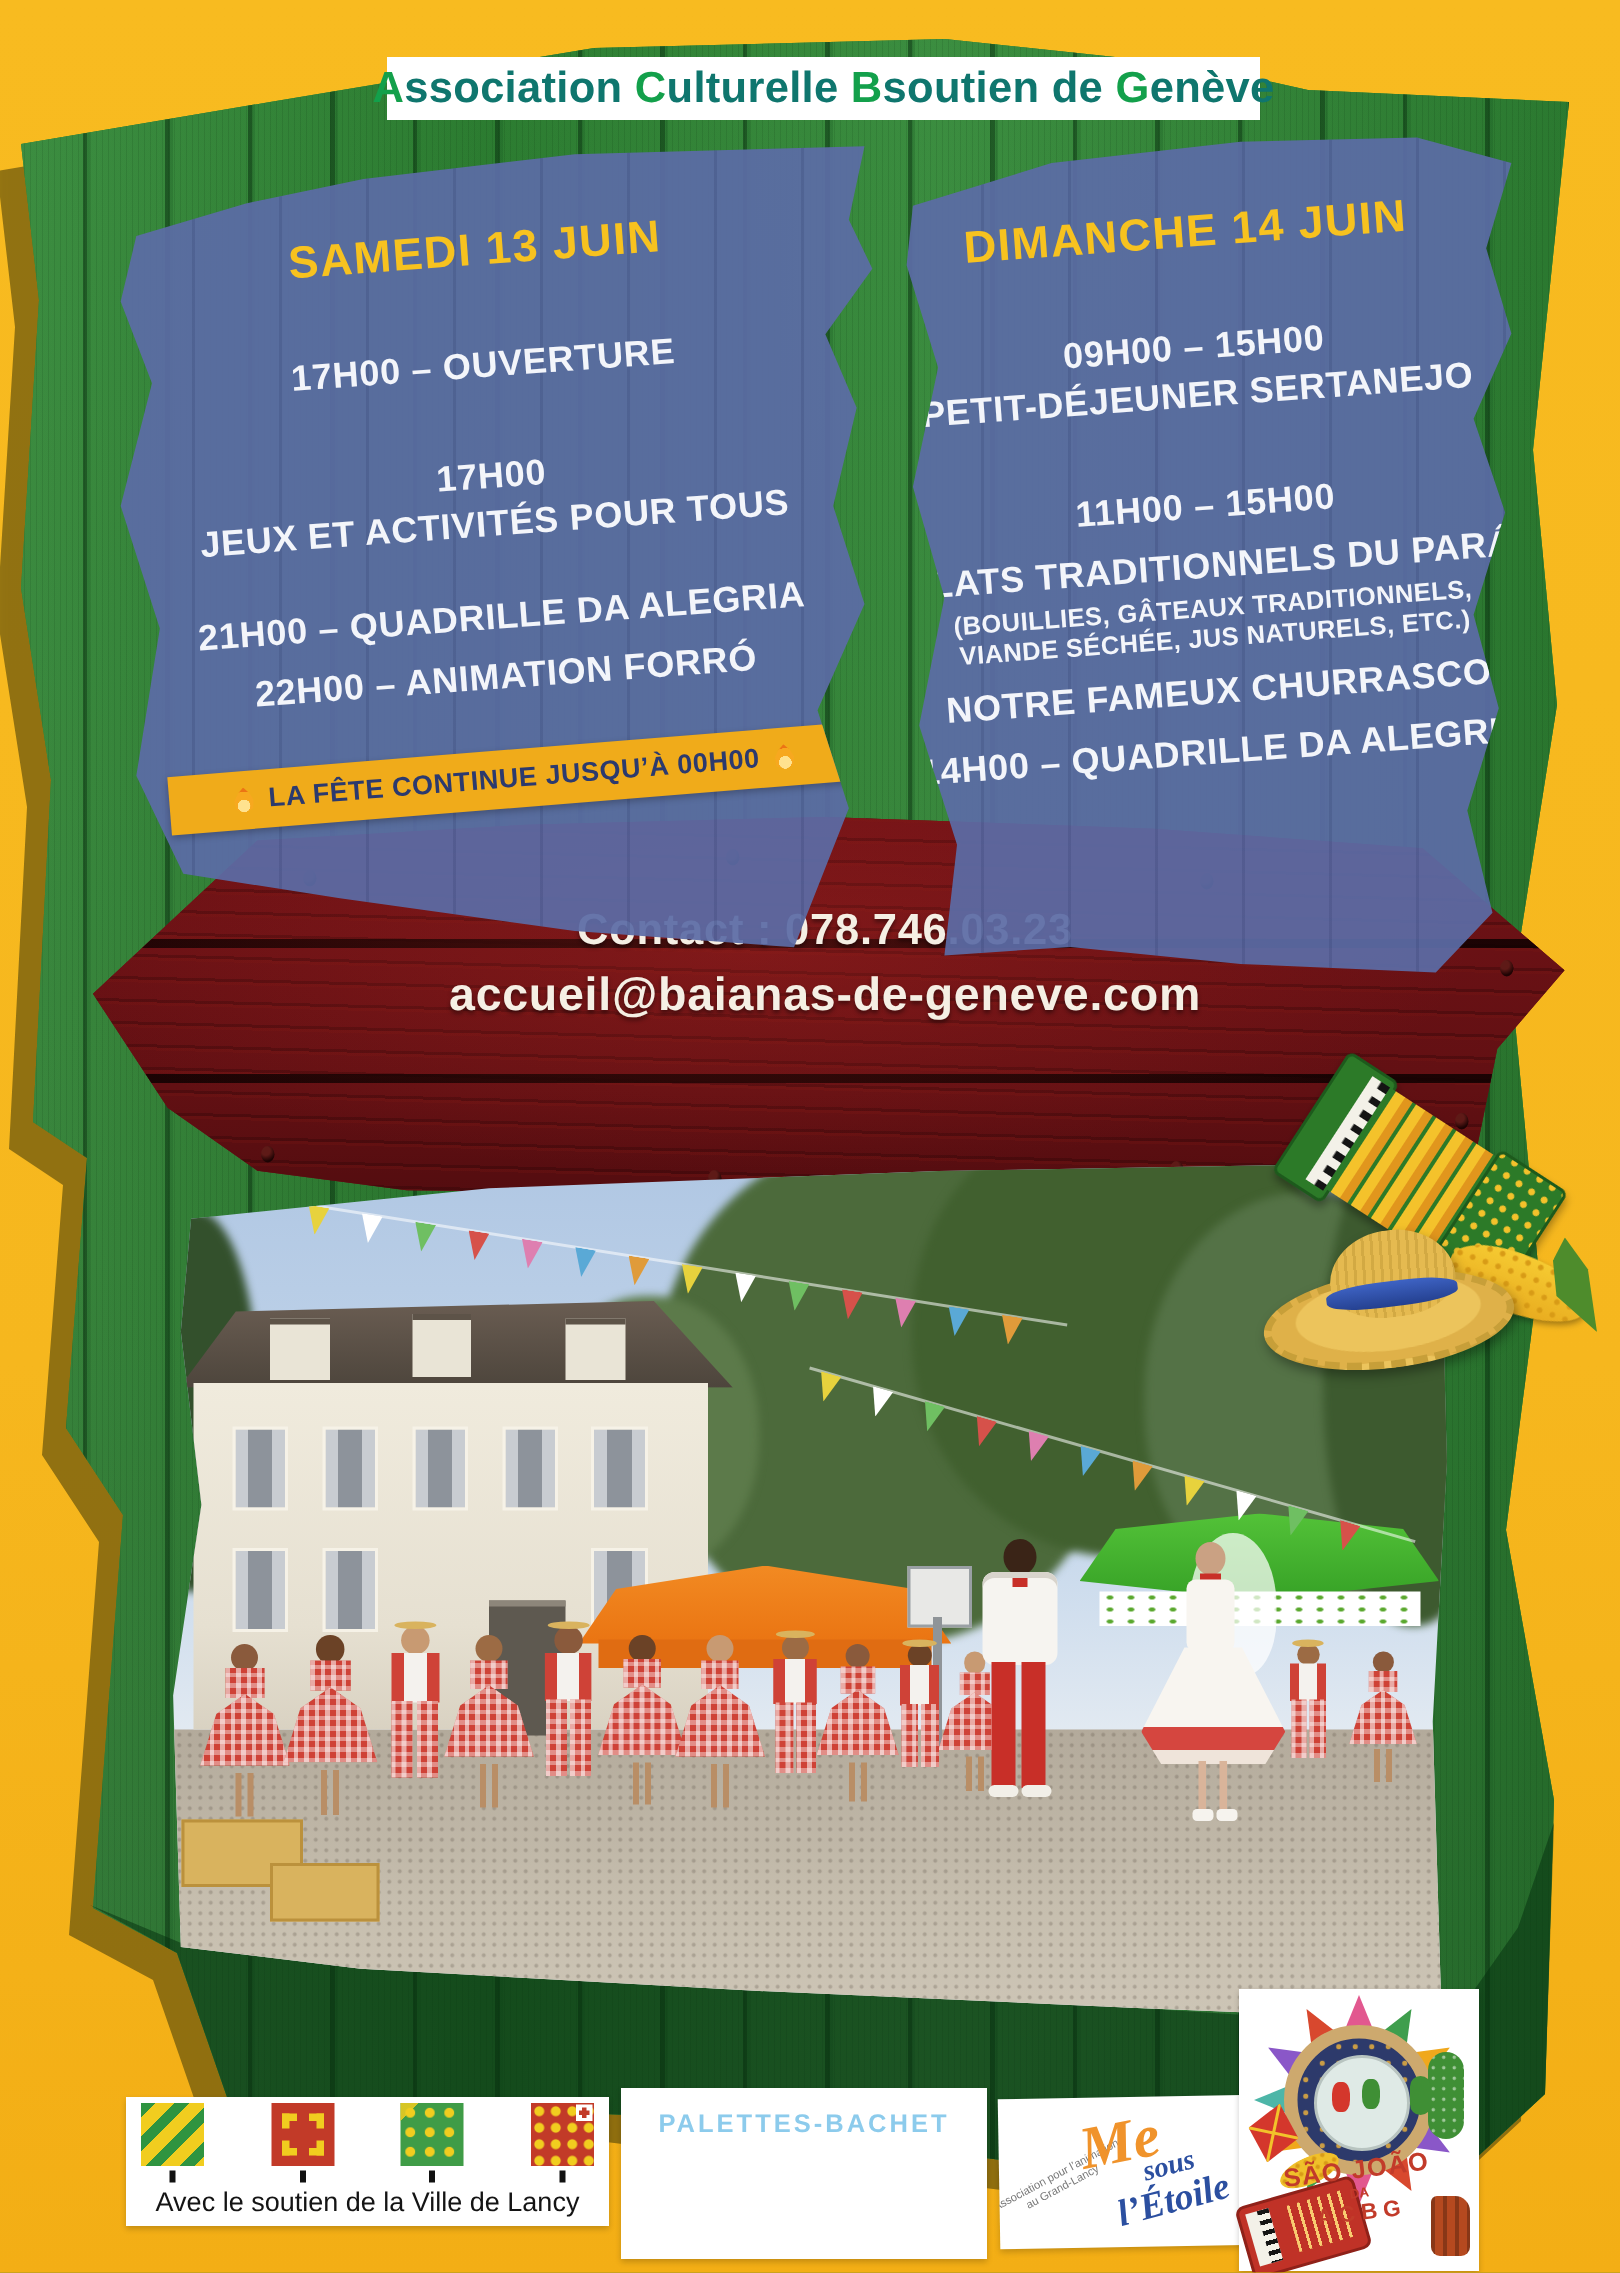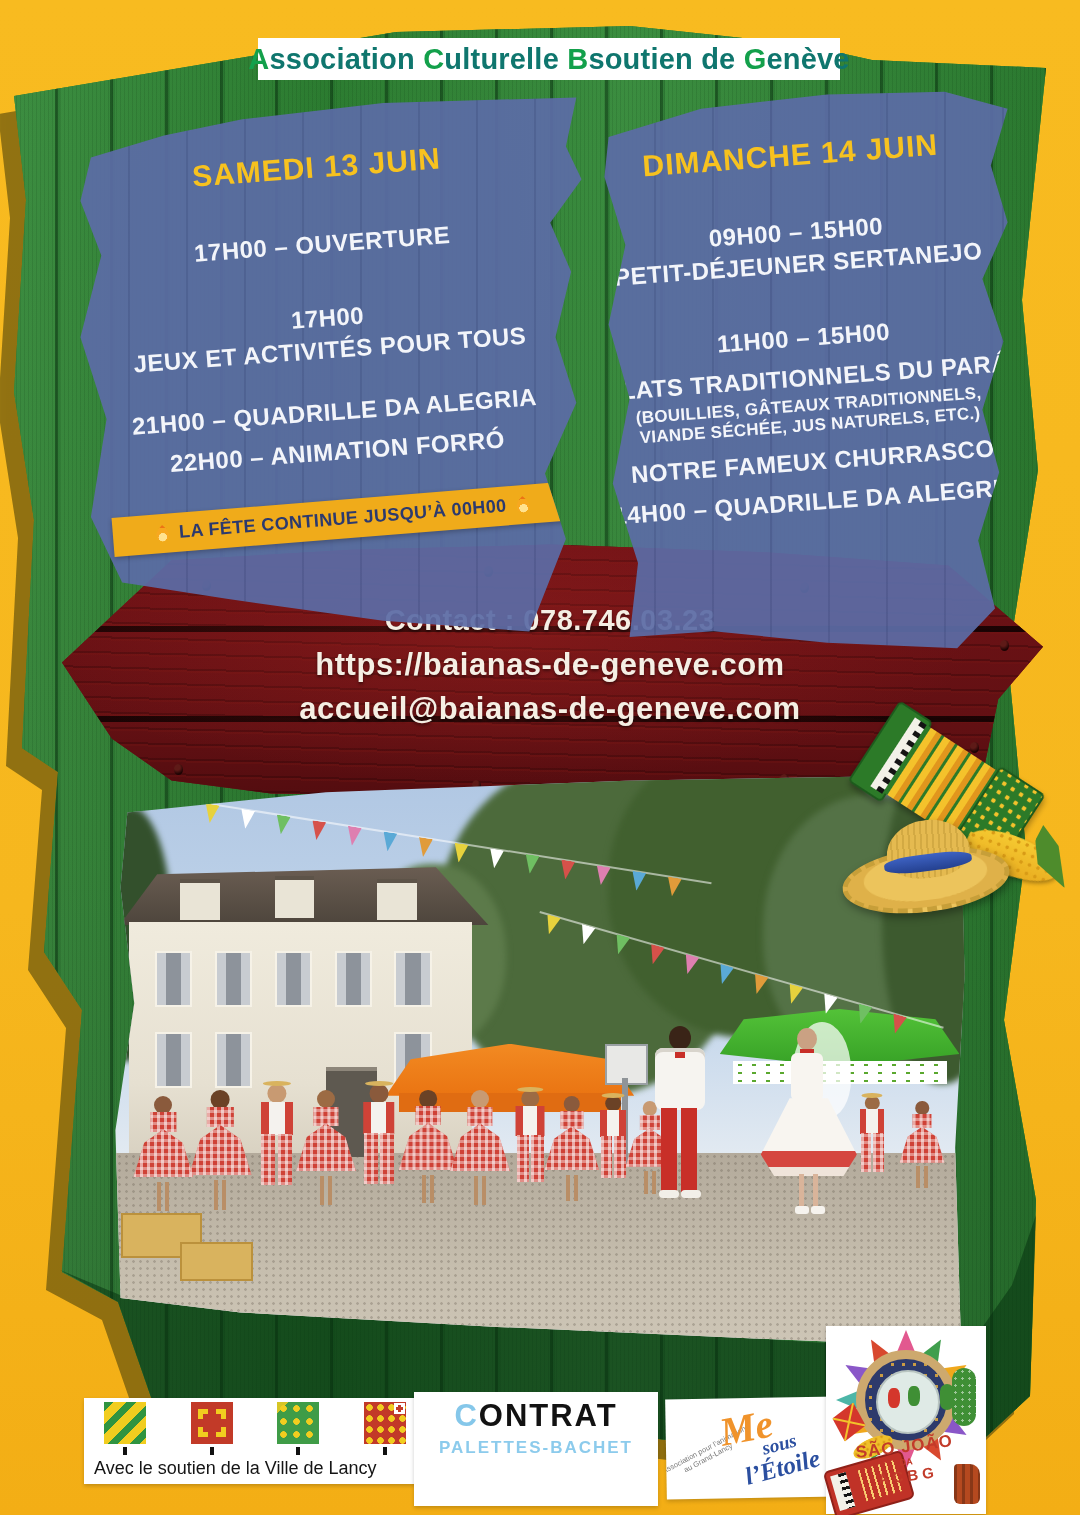--- a/index.html
+++ b/index.html
@@ -138,21 +138,21 @@
     transform:rotate(-7deg);border-radius:40%;}
   .corn{position:absolute;left:128px;top:94px;width:96px;height:40px;transform:rotate(20deg);
     border-radius:50% 60% 60% 50%/50% 50% 50% 50%;
     background-image:radial-gradient(#d89b16 1.6px, rgba(0,0,0,0) 2.2px),linear-gradient(180deg,#f6cb32,#e8ab1f);
     background-size:9px 9px,100% 100%;filter:drop-shadow(1px 2px 2px rgba(0,0,0,.35));}
   .corn-leaf{position:absolute;left:196px;top:86px;width:40px;height:56px;background:#4e8c2c;
     clip-path:polygon(10% 0,60% 30%,100% 100%,20% 70%,0 30%);transform:rotate(14deg);}
 
   
   .logo-box{position:absolute;background:#fff;z-index:11;box-shadow:0 2px 4px rgba(0,0,0,.2);}
-  .lancy{left:84px;top:1398px;width:322px;height:86px;padding-left:10px;}
+  .lancy{left:84px;top:1398px;width:322px;height:86px;text-align:center;}
   .lancy-row{display:flex;justify-content:space-between;padding:4px 10px 0;}
   .emb{width:42px;height:42px;position:relative;}
   .emb .tick{position:absolute;left:50%;bottom:-11px;width:4px;height:8px;background:#111;transform:translateX(-50%);}
   .emb1{background:repeating-linear-gradient(135deg,#2f9440 0 7px,#f1cd1f 7px 16px);}
   .emb2{background:#c23a28;border:0;}
   .emb2::after{content:"";position:absolute;inset:7px;border:5px dashed #f1cd1f;}
   .emb3{background-color:#3f9c47;background-image:radial-gradient(#f1cd1f 3px, rgba(0,0,0,0) 3.6px),
         linear-gradient(135deg, rgba(241,205,31,.85) 0 14%, rgba(0,0,0,0) 14% 100%);background-size:13px 13px,100% 100%;}
   .emb4{background-color:#c23a28;background-image:radial-gradient(#f1cd1f 3px, rgba(0,0,0,0) 3.6px);
         background-size:11px 11px;}
@@ -226,21 +226,20 @@
       <span>ulturelle </span>
       <span class="accent">B</span>
       <span>soutien de </span>
       <span class="accent">G</span>
       <span>enève</span>
     </div>
 
   <div class="red-banner">
     <div class="contact">
       <div class="c1">Contact : 078.746.03.23</div>
-      <div class="c2">https://baianas-de-geneve.com</div>
       <div class="c3">accueil@baianas-de-geneve.com</div>
     </div>
   <div class="nail" style="left: 150px; top: 38px;"></div>
       <div class="nail" style="left: 432px; top: 24px;"></div>
       <div class="nail" style="left: 748px; top: 40px;"></div>
       <div class="nail" style="left: 948px; top: 98px;"></div>
       <div class="nail" style="left: 122px; top: 222px;"></div>
       <div class="nail" style="left: 420px; top: 238px;"></div>
       <div class="nail" style="left: 728px; top: 232px;"></div>
       <div class="nail" style="left: 918px; top: 200px;"></div>
@@ -483,21 +482,20 @@
         </div>
       <div class="emb emb4">
           <div class="swiss"></div>
           <div class="tick"></div>
         </div>
     </div>
     <div class="lancy-caption">Avec le soutien de la Ville de Lancy</div>
   </div>
 
   <div class="logo-box contrat">
-    <div class="l"><span class="ini">C</span><span>ONTRAT</span></div>
     <div class="sub">PALETTES-BACHET</div>
   </div>
 
   <div class="logo-box etoile">
     <div class="small-rot">Association pour l’animation au Grand-Lancy</div>
     <div class="script">Me</div>
     <div class="w1">sous</div>
     <div class="w2">l’Étoile</div>
   </div>
 

